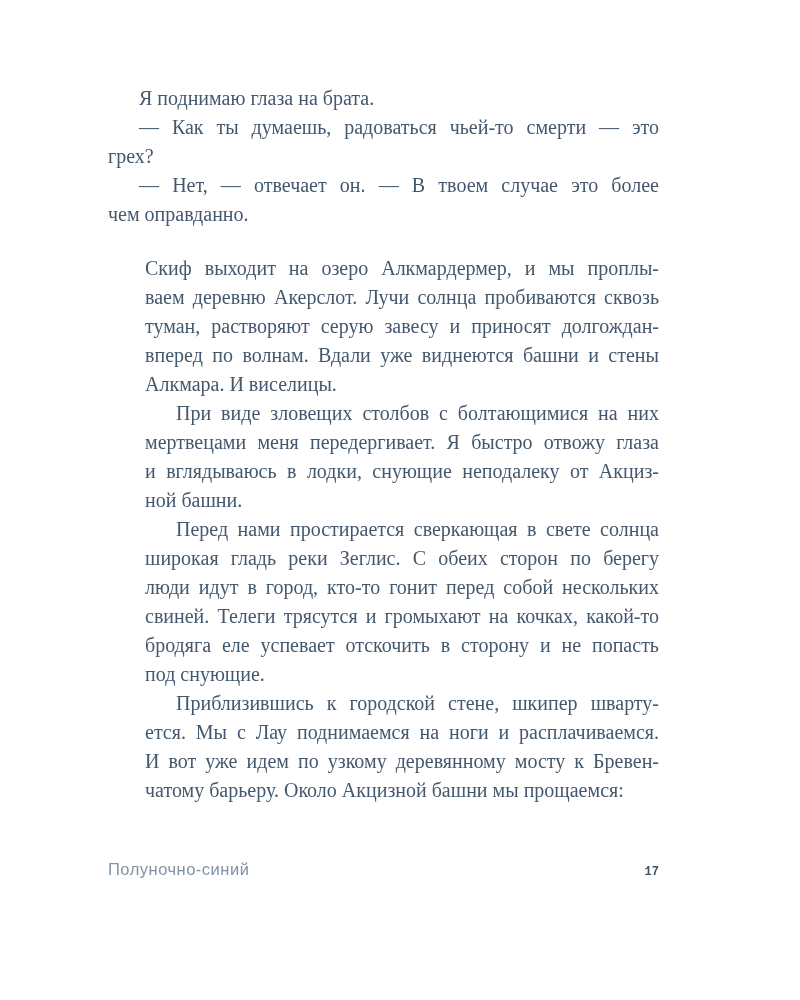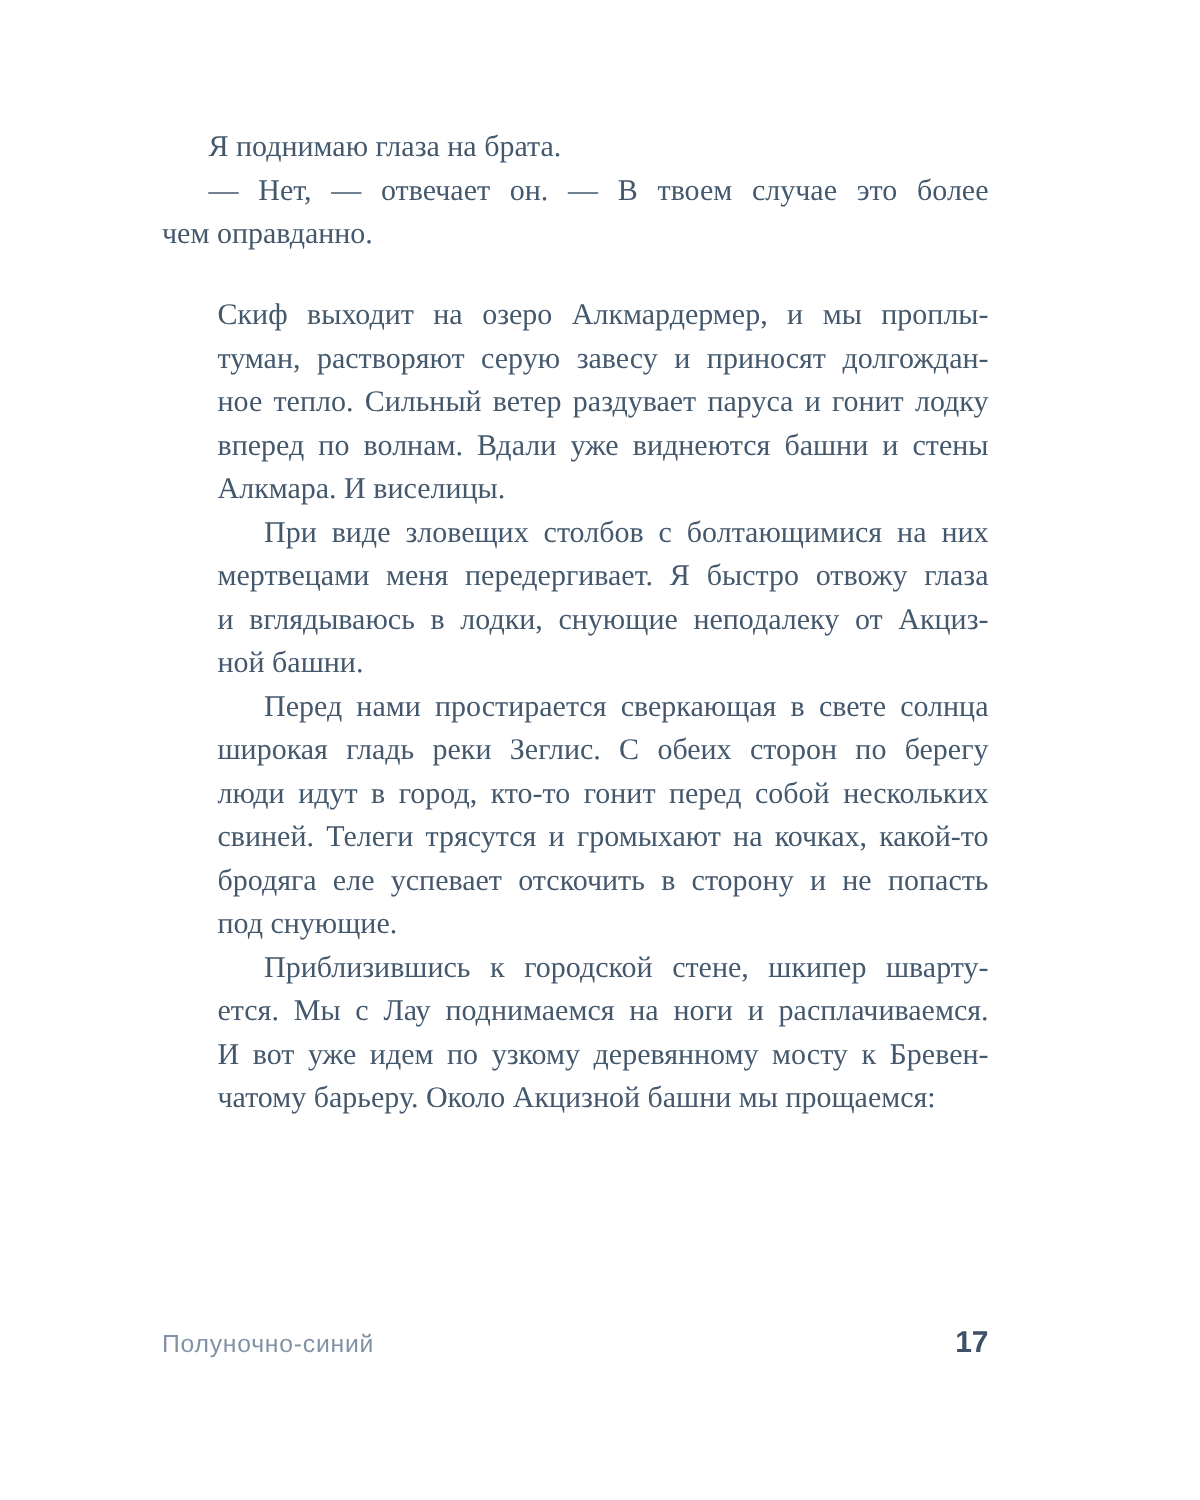--- a/index.html
+++ b/index.html
@@ -50,60 +50,64 @@
   }
   .line.last {
     text-align-last: auto;
   }
   .para.indent .line:first-child {
     padding-left: 31px;
   }
   .footer {
     position: absolute;
     left: 108px;
-    top: 884px;
+    top: 860px;
     width: 551px;
     display: flex;
     justify-content: space-between;
     align-items: baseline;
     text-align: center;
   }
   .running-title {
     font-family: "Liberation Sans", "DejaVu Sans", sans-serif;
     font-size: 16.5px;
     letter-spacing: 0.5px;
     color: var(--footer-title);
   }
   .page-number {
-    font-family: Liberation Sans, sans-serif;
-    font-size: 20px;
+    font-family: Liberation Mono, monospace;
+    font-size: 12px;
     font-weight: bold;
     color: var(--footer-number);
   }
 </style>
 </head>
 <body>
 
 <div class="page">
 
   <div class="text-block">
       <div class="section">
         <p class="para indent">
           <span class="line last">Я поднимаю глаза на брата.</span>
         </p>
         <p class="para indent">
+          <span class="line">— Как ты думаешь, радоваться чьей-то смерти — это</span>
+          <span class="line last">грех?</span>
+        </p>
+        <p class="para indent">
           <span class="line">— Нет, — отвечает он. — В твоем случае это более</span>
           <span class="line last">чем оправданно.</span>
         </p>
       </div>
       <div class="section">
         <p class="para">
           <span class="line">Скиф выходит на озеро Алкмардермер, и мы проплы-</span>
+          <span class="line">ваем деревню Акерслот. Лучи солнца пробиваются сквозь</span>
           <span class="line">туман, растворяют серую завесу и приносят долгождан-</span>
-          <span class="line">ное тепло. Сильный ветер раздувает паруса и гонит лодку</span>
           <span class="line">вперед по волнам. Вдали уже виднеются башни и стены</span>
           <span class="line last">Алкмара. И виселицы.</span>
         </p>
         <p class="para indent">
           <span class="line">При виде зловещих столбов с болтающимися на них</span>
           <span class="line">мертвецами меня передергивает. Я быстро отвожу глаза</span>
           <span class="line">и вглядываюсь в лодки, снующие неподалеку от Акциз-</span>
           <span class="line last">ной башни.</span>
         </p>
         <p class="para indent">

